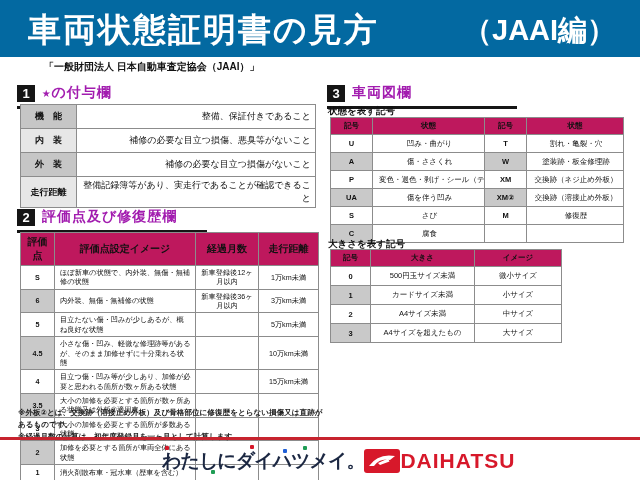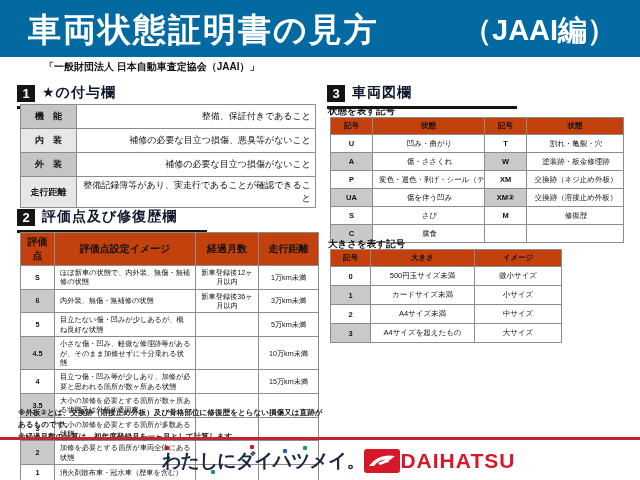--- a/index.html
+++ b/index.html
@@ -10,29 +10,29 @@
   
   .banner{position:absolute;top:0;left:0;width:640px;height:57px;background:#0369a1;}
   .banner-title{position:absolute;left:28px;top:8px;color:#fff;font-weight:bold;font-size:33px;letter-spacing:2px;}
   .banner-edition{position:absolute;left:463px;top:11px;color:#fff;font-weight:bold;font-size:29px;}
   .org-line{position:absolute;top:60px;left:8px;font-size:10px;font-weight:bold;color:#111;margin-left:36px;}
 
   
   .sec-header{position:absolute;display:flex;align-items:center;gap:7px;border-bottom:3px solid #151515;padding-bottom:4px;}
   .sec-num{width:18px;height:17px;background:#151515;color:#fff;font-weight:bold;font-size:13px;
            display:flex;align-items:center;justify-content:center;flex:0 0 auto;}
-  .sec-title{font-size:14px;font-weight:bold;color:#0f172a;letter-spacing:1px;}
+  .sec-title{font-size:14px;font-weight:bold;color:#a21caf;letter-spacing:1px;font-family:Liberation Mono, monospace;}
   #sec1-header{top:84px;left:17px;width:190px;}
   #sec2-header{top:208px;left:17px;width:190px;}
   #sec3-header{top:84px;left:327px;width:190px;}
 
   
   table{border-collapse:collapse;table-layout:fixed;background:#fff;}
   td,th{border:1px solid #8c8c8c;padding:2px 4px;vertical-align:middle;color:#111;overflow:hidden;}
-  th{background:#c2410c;font-weight:bold;text-align:center;}
+  th{background:#be185d;font-weight:bold;text-align:center;}
 
   
   #table1{position:absolute;top:104px;left:20px;width:296px;border-radius:12px;}
   #table1 td{font-size:9px;height:19px;}
   #table1 td.c-lbl{text-align:center;font-weight:bold;}
   #table1 td.c-desc{text-align:right;}
   #table1 tbody tr:nth-child(odd)  td.c-lbl{background:#c6c6c6;}
   #table1 tbody tr:nth-child(even) td.c-lbl{background:#e7e7e7;}
 
   

